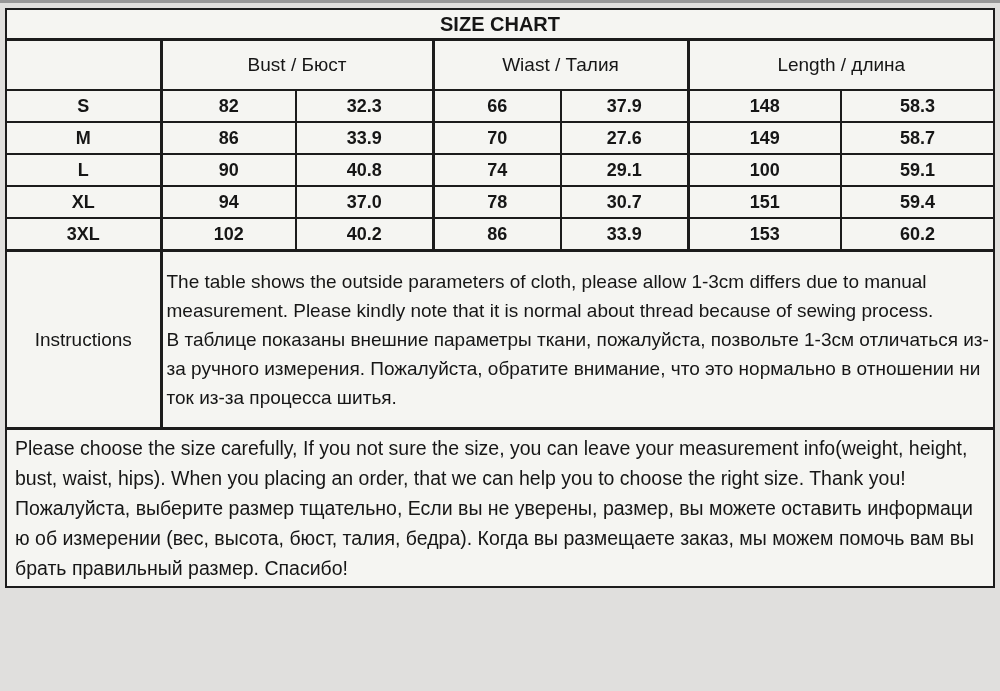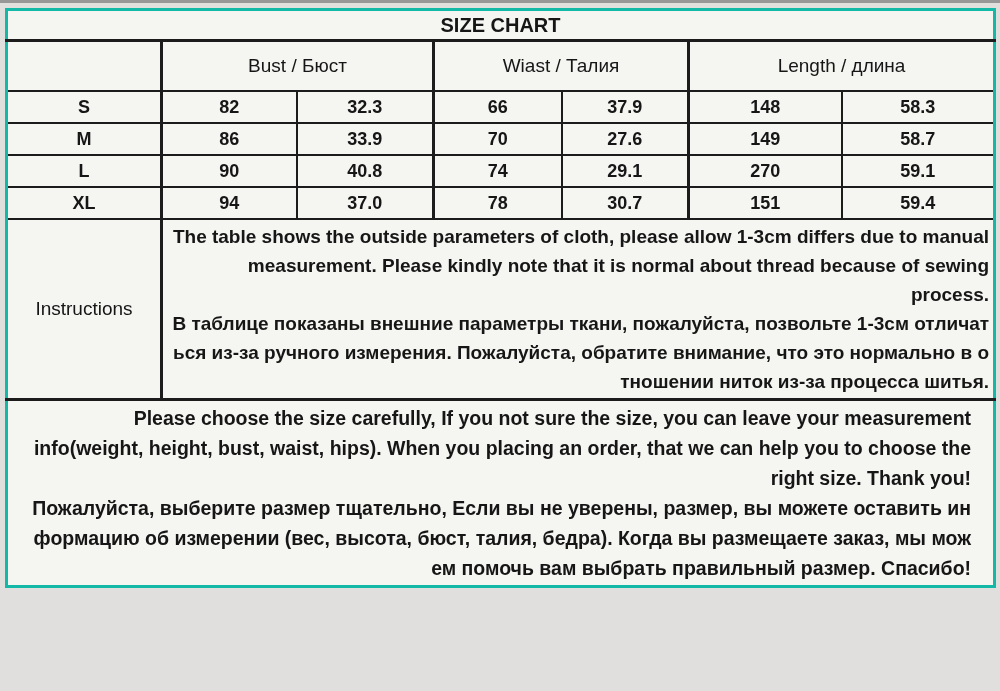--- a/index.html
+++ b/index.html
@@ -19,21 +19,21 @@
     position: absolute;
     top: 0; left: 0; right: 0;
     height: 3px;
     background: #979797;
   }
   table.size-table {
     border-collapse: collapse;
     table-layout: fixed;
     width: 988px;
     background: #f5f5f2;
-    border: 3px solid #14b8a6;
+    border: 1px solid #14b8a6;
     color: #161616;
   }
   td {
     border: 2px solid #1c1c1c;
     text-align: center;
     vertical-align: middle;
     padding: 0;
     overflow: hidden;
   }
   
@@ -70,26 +70,26 @@
   }
   tr.instructions-row td.instr-body {
     height: 171px;
     padding: 2px 4px;
   }
   tr.instructions-row p,
   tr.footer-row p {
     margin: 0;
     font-size: 19px;
     line-height: 29px;
-    text-align: right;
-    font-weight: bold;
+    text-align: left;
+    font-weight: normal;
   }
   tr.footer-row td {
     height: 152px;
-    padding: 2px 22px;
+    padding: 2px 8px;
   }
   tr.footer-row p { line-height: 30px; font-size: 19.5px; }
   p.ru-break { word-break: break-all; }
 </style>
 </head>
 <body>
 
 <div class="page">
   <div class="top-edge"></div>
 
@@ -137,35 +137,44 @@
       <td>149</td>
       <td>58.7</td>
     </tr>
 
     <tr class="size-row">
       <td class="gsep">L</td>
       <td>90</td>
       <td class="gsep">40.8</td>
       <td>74</td>
       <td class="gsep">29.1</td>
-      <td>270</td>
+      <td>100</td>
       <td>59.1</td>
     </tr>
 
     <tr class="size-row">
       <td class="gsep">XL</td>
       <td>94</td>
       <td class="gsep">37.0</td>
       <td>78</td>
       <td class="gsep">30.7</td>
       <td>151</td>
       <td>59.4</td>
     </tr>
 
 
+    <tr class="size-row last-size-row">
+      <td class="gsep">3XL</td>
+      <td>102</td>
+      <td class="gsep">40.2</td>
+      <td>86</td>
+      <td class="gsep">33.9</td>
+      <td>153</td>
+      <td>60.2</td>
+    </tr>
 
     <tr class="instructions-row">
       <td class="instr-label gsep">Instructions</td>
       <td colspan="6" class="instr-body">
         <p>The table shows the outside parameters of cloth, please allow 1-3cm differs due to manual measurement. Please kindly note that it is normal about thread because of sewing process.</p>
         <p class="ru-break">В таблице показаны внешние параметры ткани, пожалуйста, позвольте 1-3см отличаться из-за ручного измерения. Пожалуйста, обратите внимание, что это нормально в отношении ниток из-за процесса шитья.</p>
       </td>
     </tr>
 
     <tr class="footer-row">

